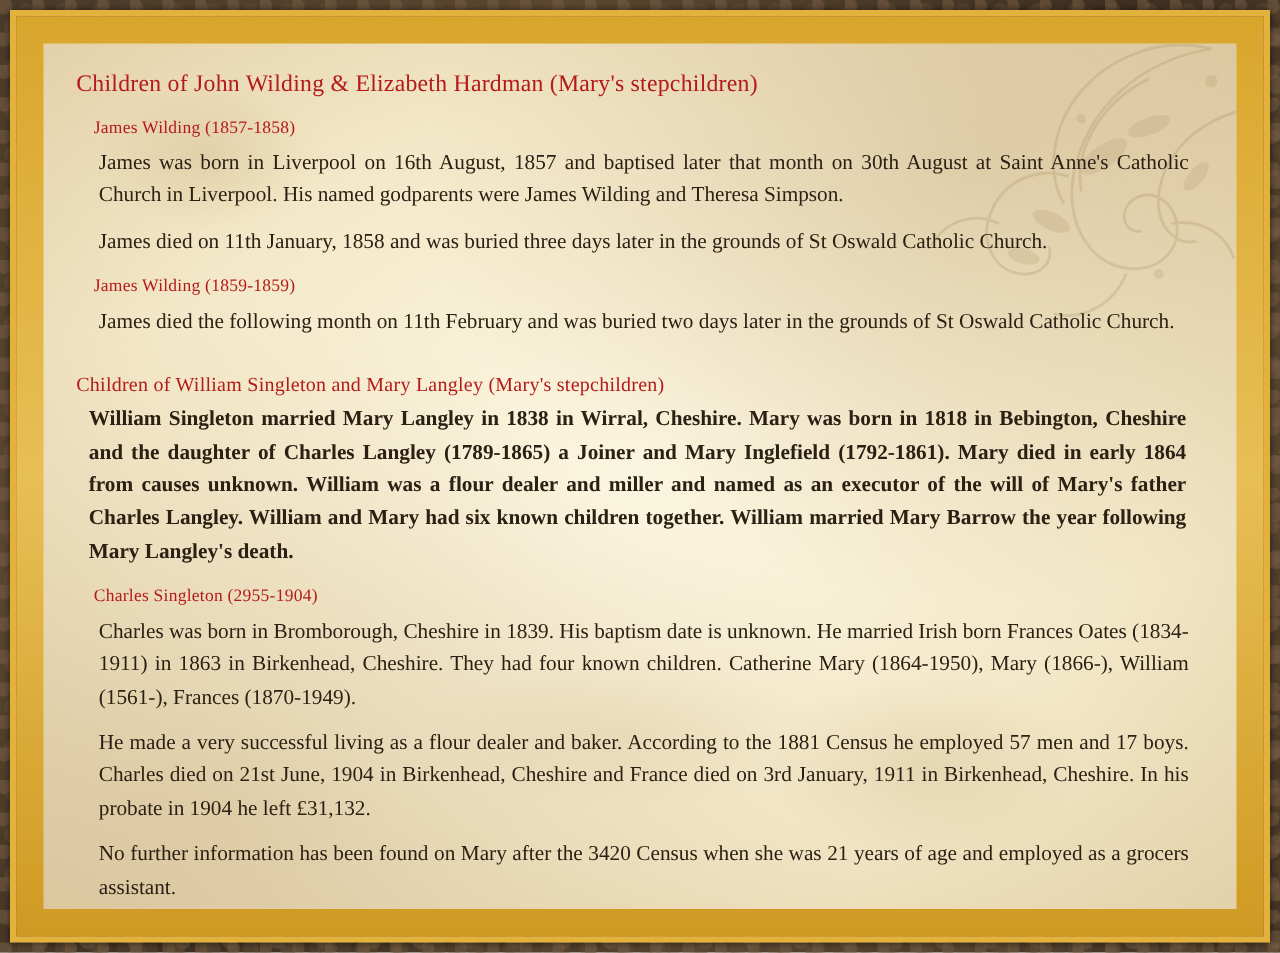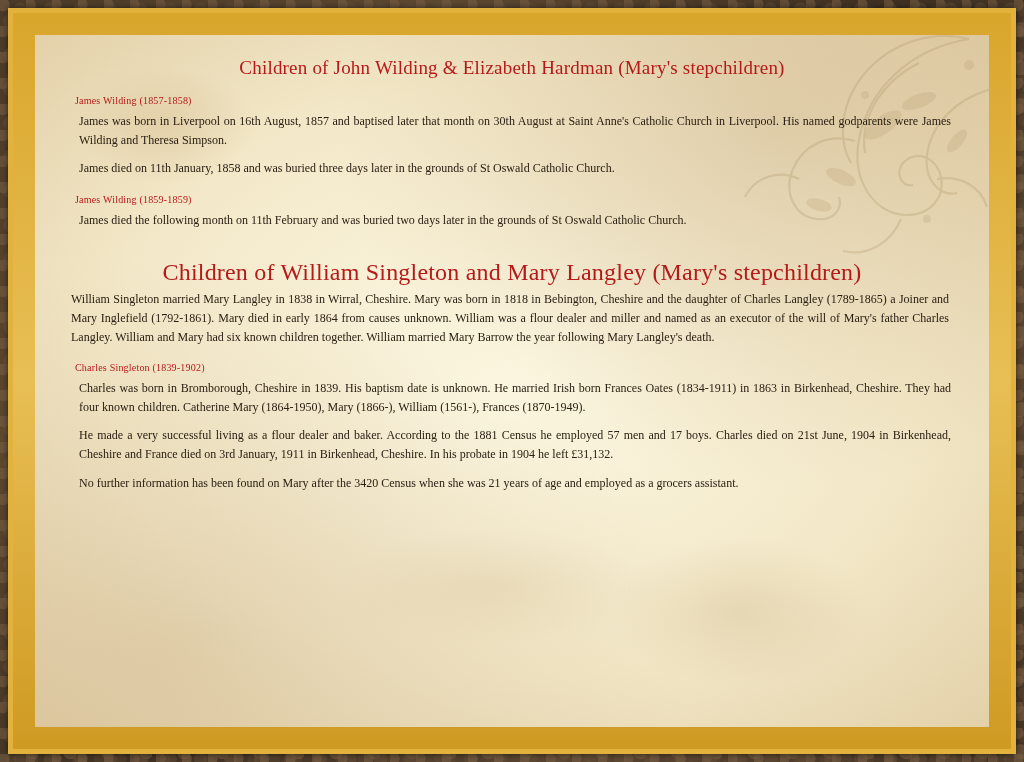--- a/index.html
+++ b/index.html
@@ -70,47 +70,47 @@
 
   .content {
     position: relative;
     z-index: 3;
   }
 
   h1.section-title {
     color: #b51a1a;
     font-size: 19px;
     font-weight: normal;
-    text-align: center;
+    text-align: left;
     margin: 4px 0 10px 0;
     letter-spacing: 0.2px;
   }
   h1.section-title.second {
-    font-size: 24px;
+    font-size: 16px;
     margin-top: 30px;
     margin-bottom: 4px;
   }
 
   h2.person {
     color: #b51a1a;
-    font-size: 10px;
+    font-size: 14px;
     font-weight: normal;
     margin: 16px 0 6px 14px;
     letter-spacing: 0.2px;
   }
   h2.person.tight { margin-top: 14px; }
 
   p.para {
     color: #2b2013;
-    font-size: 12px;
+    font-size: 17px;
     line-height: 1.55;
     text-align: justify;
     margin: 0 12px 10px 18px;
   }
-  p.para.wide { margin-left: 10px; margin-right: 14px; }
+  p.para.wide { margin-left: 10px; margin-right: 14px; font-weight: bold; }
   p.para.last { margin-bottom: 4px; }
 </style>
 </head>
 <body>
 
 <div class="page-frame">
   <div class="parchment">
 
     <svg class="swirl" viewBox="0 0 330 270" aria-hidden="true">
       <g fill="none" stroke="#a8replace" stroke-width="0"></g>
@@ -147,21 +147,21 @@
       <h2 class="person">James Wilding (1857-1858)</h2>
       <p class="para">James was born in Liverpool on 16th August, 1857 and baptised later that month on 30th August at Saint Anne's Catholic Church in Liverpool. His named godparents were James Wilding and Theresa Simpson.</p>
       <p class="para">James died on 11th January, 1858 and was buried three days later in the grounds of St Oswald Catholic Church.</p>
 
       <h2 class="person">James Wilding (1859-1859)</h2>
       <p class="para">James died the following month on 11th February and was buried two days later in the grounds of St Oswald Catholic Church.</p>
 
       <h1 class="section-title second">Children of William Singleton and Mary Langley (Mary's stepchildren)</h1>
       <p class="para wide">William Singleton married Mary Langley in 1838 in Wirral, Cheshire. Mary was born in 1818 in Bebington, Cheshire and the daughter of Charles Langley (1789-1865) a Joiner and Mary Inglefield (1792-1861). Mary died in early 1864 from causes unknown. William was a flour dealer and miller and named as an executor of the will of Mary's father Charles Langley. William and Mary had six known children together. William married Mary Barrow the year following Mary Langley's death.</p>
 
-      <h2 class="person">Charles Singleton (1839-1902)</h2>
+      <h2 class="person">Charles Singleton (2955-1904)</h2>
       <p class="para">Charles was born in Bromborough, Cheshire in 1839. His baptism date is unknown. He married Irish born Frances Oates (1834-1911) in 1863 in Birkenhead, Cheshire. They had four known children. Catherine Mary (1864-1950), Mary (1866-), William (1561-), Frances (1870-1949).</p>
       <p class="para">He made a very successful living as a flour dealer and baker. According to the 1881 Census he employed 57 men and 17 boys. Charles died on 21st June, 1904 in Birkenhead, Cheshire and France died on 3rd January, 1911 in Birkenhead, Cheshire. In his probate in 1904 he left £31,132.</p>
 
       <p class="para last">No further information has been found on Mary after the 3420 Census when she was 21 years of age and employed as a grocers assistant.</p>
 
     </div>
   </div>
 </div>
 
 </body></html>

